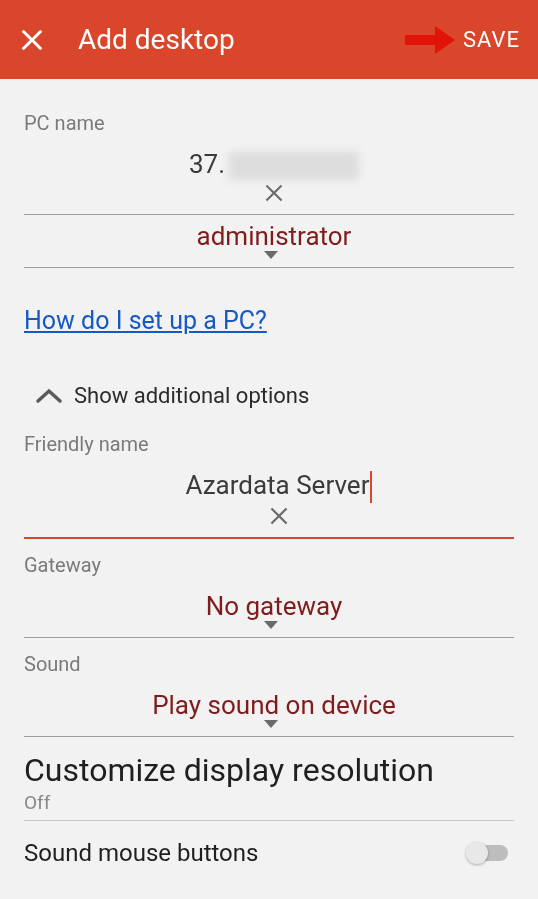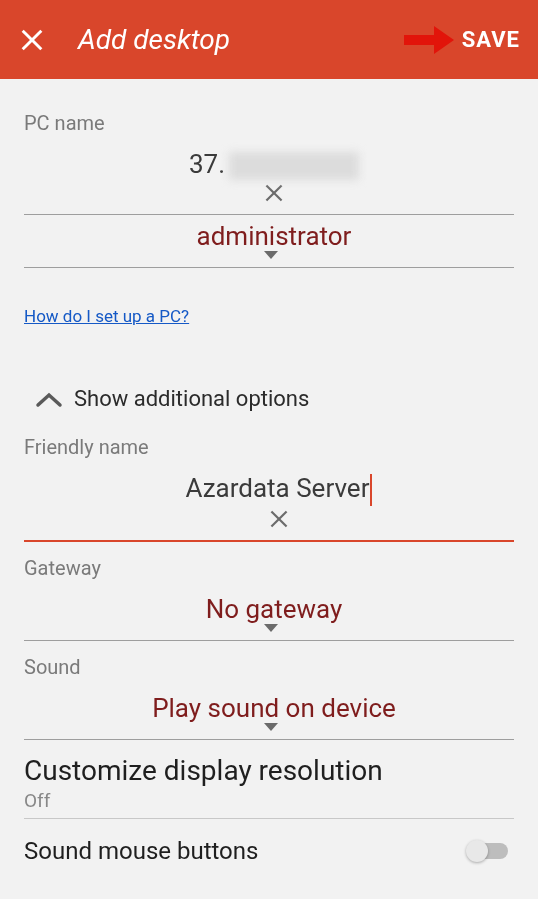--- a/index.html
+++ b/index.html
@@ -21,29 +21,28 @@
   .close-x {
     width: 28px; height: 28px;
     cursor: pointer;
   }
   .close-x svg { width: 100%; height: 100%; }
   .header-title {
     font-size: 28px;
     font-weight: 400;
     margin-left: 32px;
     flex: 1;
-    font-style: italic;
   }
   .save-arrow {
     width: 50px; height: 34px;
     margin-right: 8px;
   }
   .save-btn {
     font-size: 22px;
-    font-weight: 700;
+    font-weight: 400;
     letter-spacing: 1px;
   }
   .content {
     padding: 18px 24px 0 24px;
   }
   .label {
     color: #7a7a7a;
     font-size: 20px;
     margin-top: 14px;
     margin-bottom: 8px;
@@ -73,29 +72,29 @@
   .clear-btn svg { width: 100%; height: 100%; }
   .dropdown-arrow {
     width: 0; height: 0;
     border-left: 7px solid transparent;
     border-right: 7px solid transparent;
     border-top: 8px solid #6b6b6b;
     margin-right: 6px;
   }
   .help-link {
     color: #1559c6;
-    font-size: 17px;
+    font-size: 25px;
     text-decoration: underline;
     display: inline-block;
     margin-top: 38px;
-    margin-bottom: 40px;
+    margin-bottom: 28px;
   }
   .toggle-row {
     display: flex;
-    align-items: flex-end;
+    align-items: center;
     margin: 20px 0 14px 10px;
   }
   .chevron {
     width: 30px; height: 22px;
     margin-right: 10px;
     color: #5a5a5a;
   }
   .chevron svg { width: 100%; height: 100%; }
   .toggle-label {
     font-size: 22px;
@@ -115,21 +114,21 @@
     height: 32px;
     background: #d9462b;
     vertical-align: middle;
     margin-left: 1px;
   }
   .setting-row {
     border-bottom: 1px solid #c8c8c8;
     padding: 14px 0 6px 0;
   }
   .setting-title {
-    font-size: 28px;
+    font-size: 32px;
     color: #1f1f1f;
   }
   .setting-sub {
     font-size: 19px;
     color: #888;
     margin-top: 2px;
   }
   .switch-row {
     display: flex;
     align-items: center;

